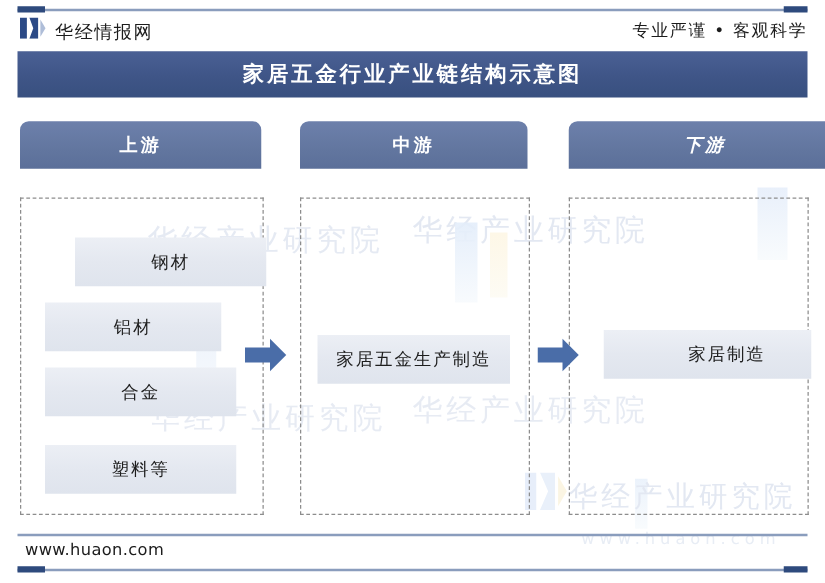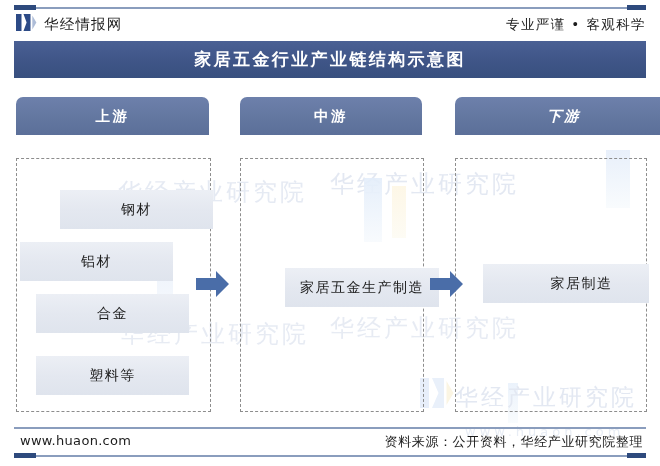--- a/index.html
+++ b/index.html
@@ -173,25 +173,25 @@
     justify-content: center;
   }
   .chip-text {
     font-size: 14px;
     color: #1d1d1d;
     letter-spacing: 1.5px;
     font-family: "DejaVu Sans", "Liberation Sans", sans-serif;
     white-space: nowrap;
   }
   .chip-up-1 { left: 36px; top: 190px; width: 153px; margin-left: 24px; }
-  .chip-up-2 { left: 20px; top: 242px; width: 153px; }
+  .chip-up-2 { left: 36px; top: 242px; width: 141px; }
   .chip-up-3 { left: 36px; top: 294px; width: 153px; align-items: center; }
   .chip-up-4 { left: 36px; top: 346px; width: 153px; margin-top: 10px; }
   .chip-mid {
-    left: 254px; top: 268px; width: 154px; margin-left: 31px;
+    left: 254px; top: 268px; width: 154px;
   }
   .chip-down {
     left: 483px; top: 264px; width: 135px; padding-left: 31px;
   }
 
   
   .arrow {
     position: absolute;
     top: 270px;
   }
@@ -338,18 +338,17 @@
     </svg>
   </span>
   <span class="arrow arrow-2">
     <svg width="34" height="28" viewBox="0 0 34 28">
       <path d="M0 8 L20 8 L20 1 L33 14 L20 27 L20 20 L0 20 Z" fill="#4a6da8"></path>
     </svg>
   </span>
 
   <div class="footer-rule"></div>
   <div class="footer-left">www.huaon.com</div>
-  <div class="footer-right">资料来源：公开资料，华经产业研究院整理</div>
   <div class="bottom-rule"></div>
   <div class="bottom-cap-l"></div>
   <div class="bottom-cap-r"></div>
 
 </div>
 
 </body></html>

